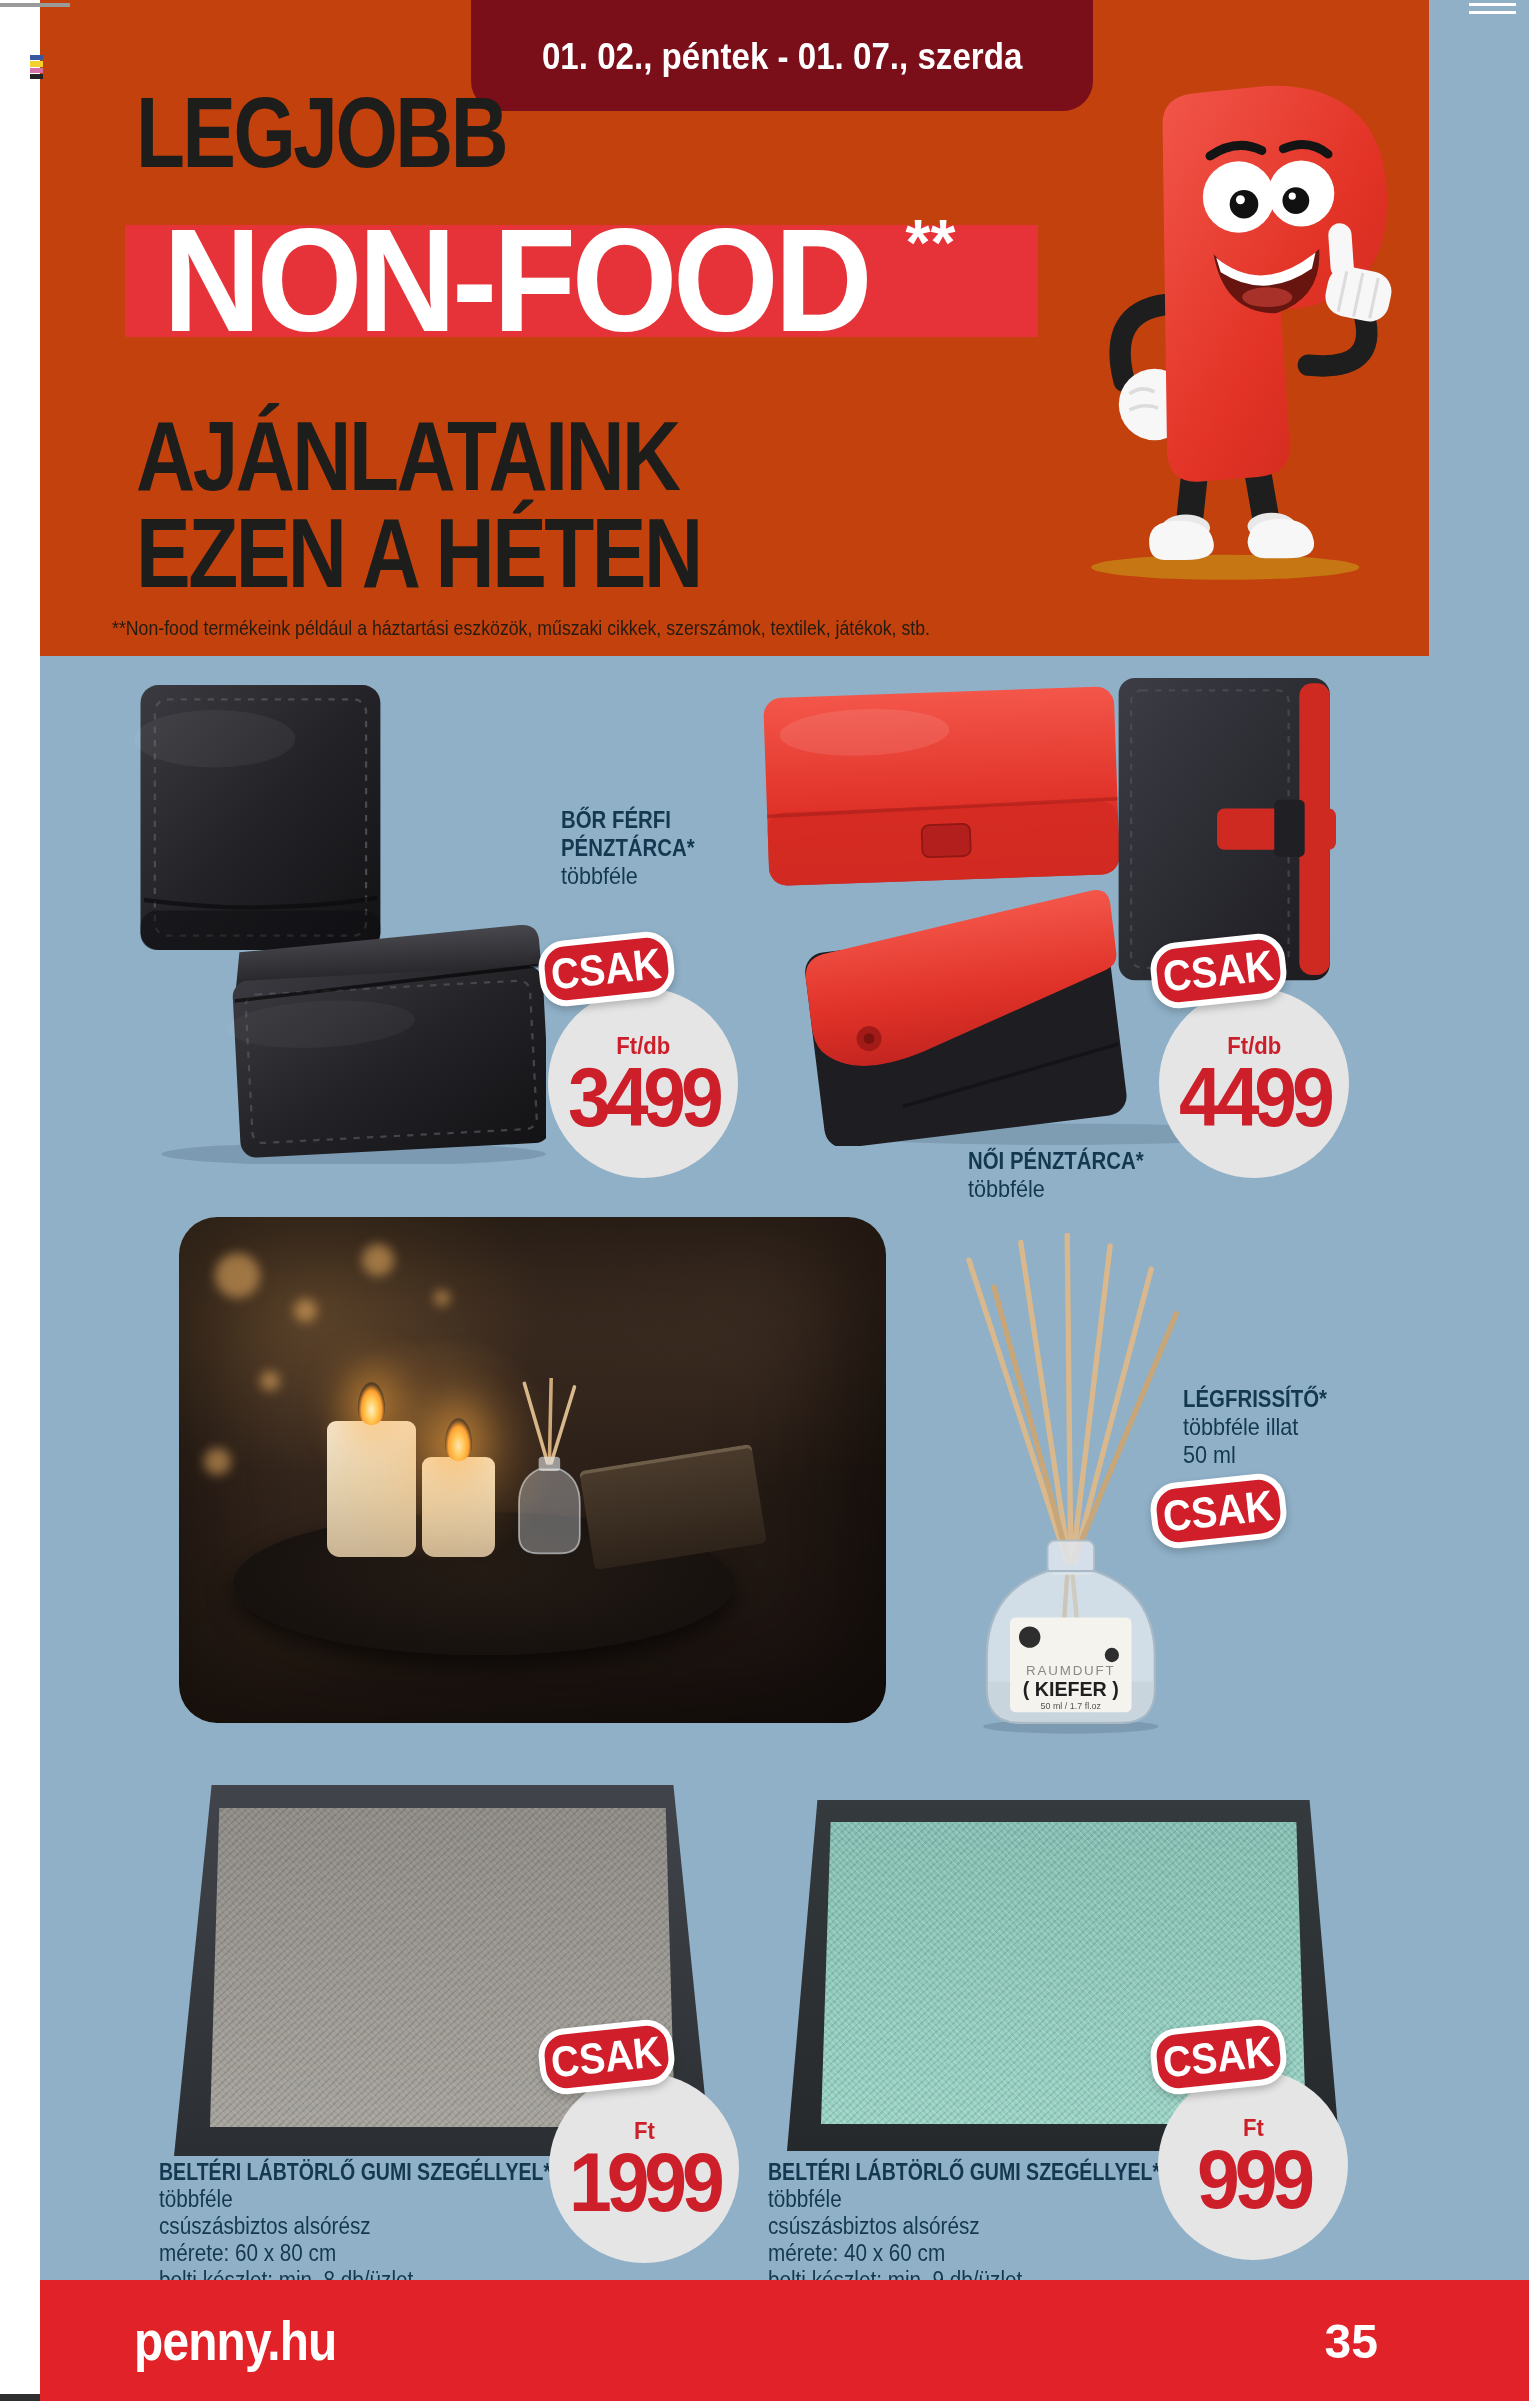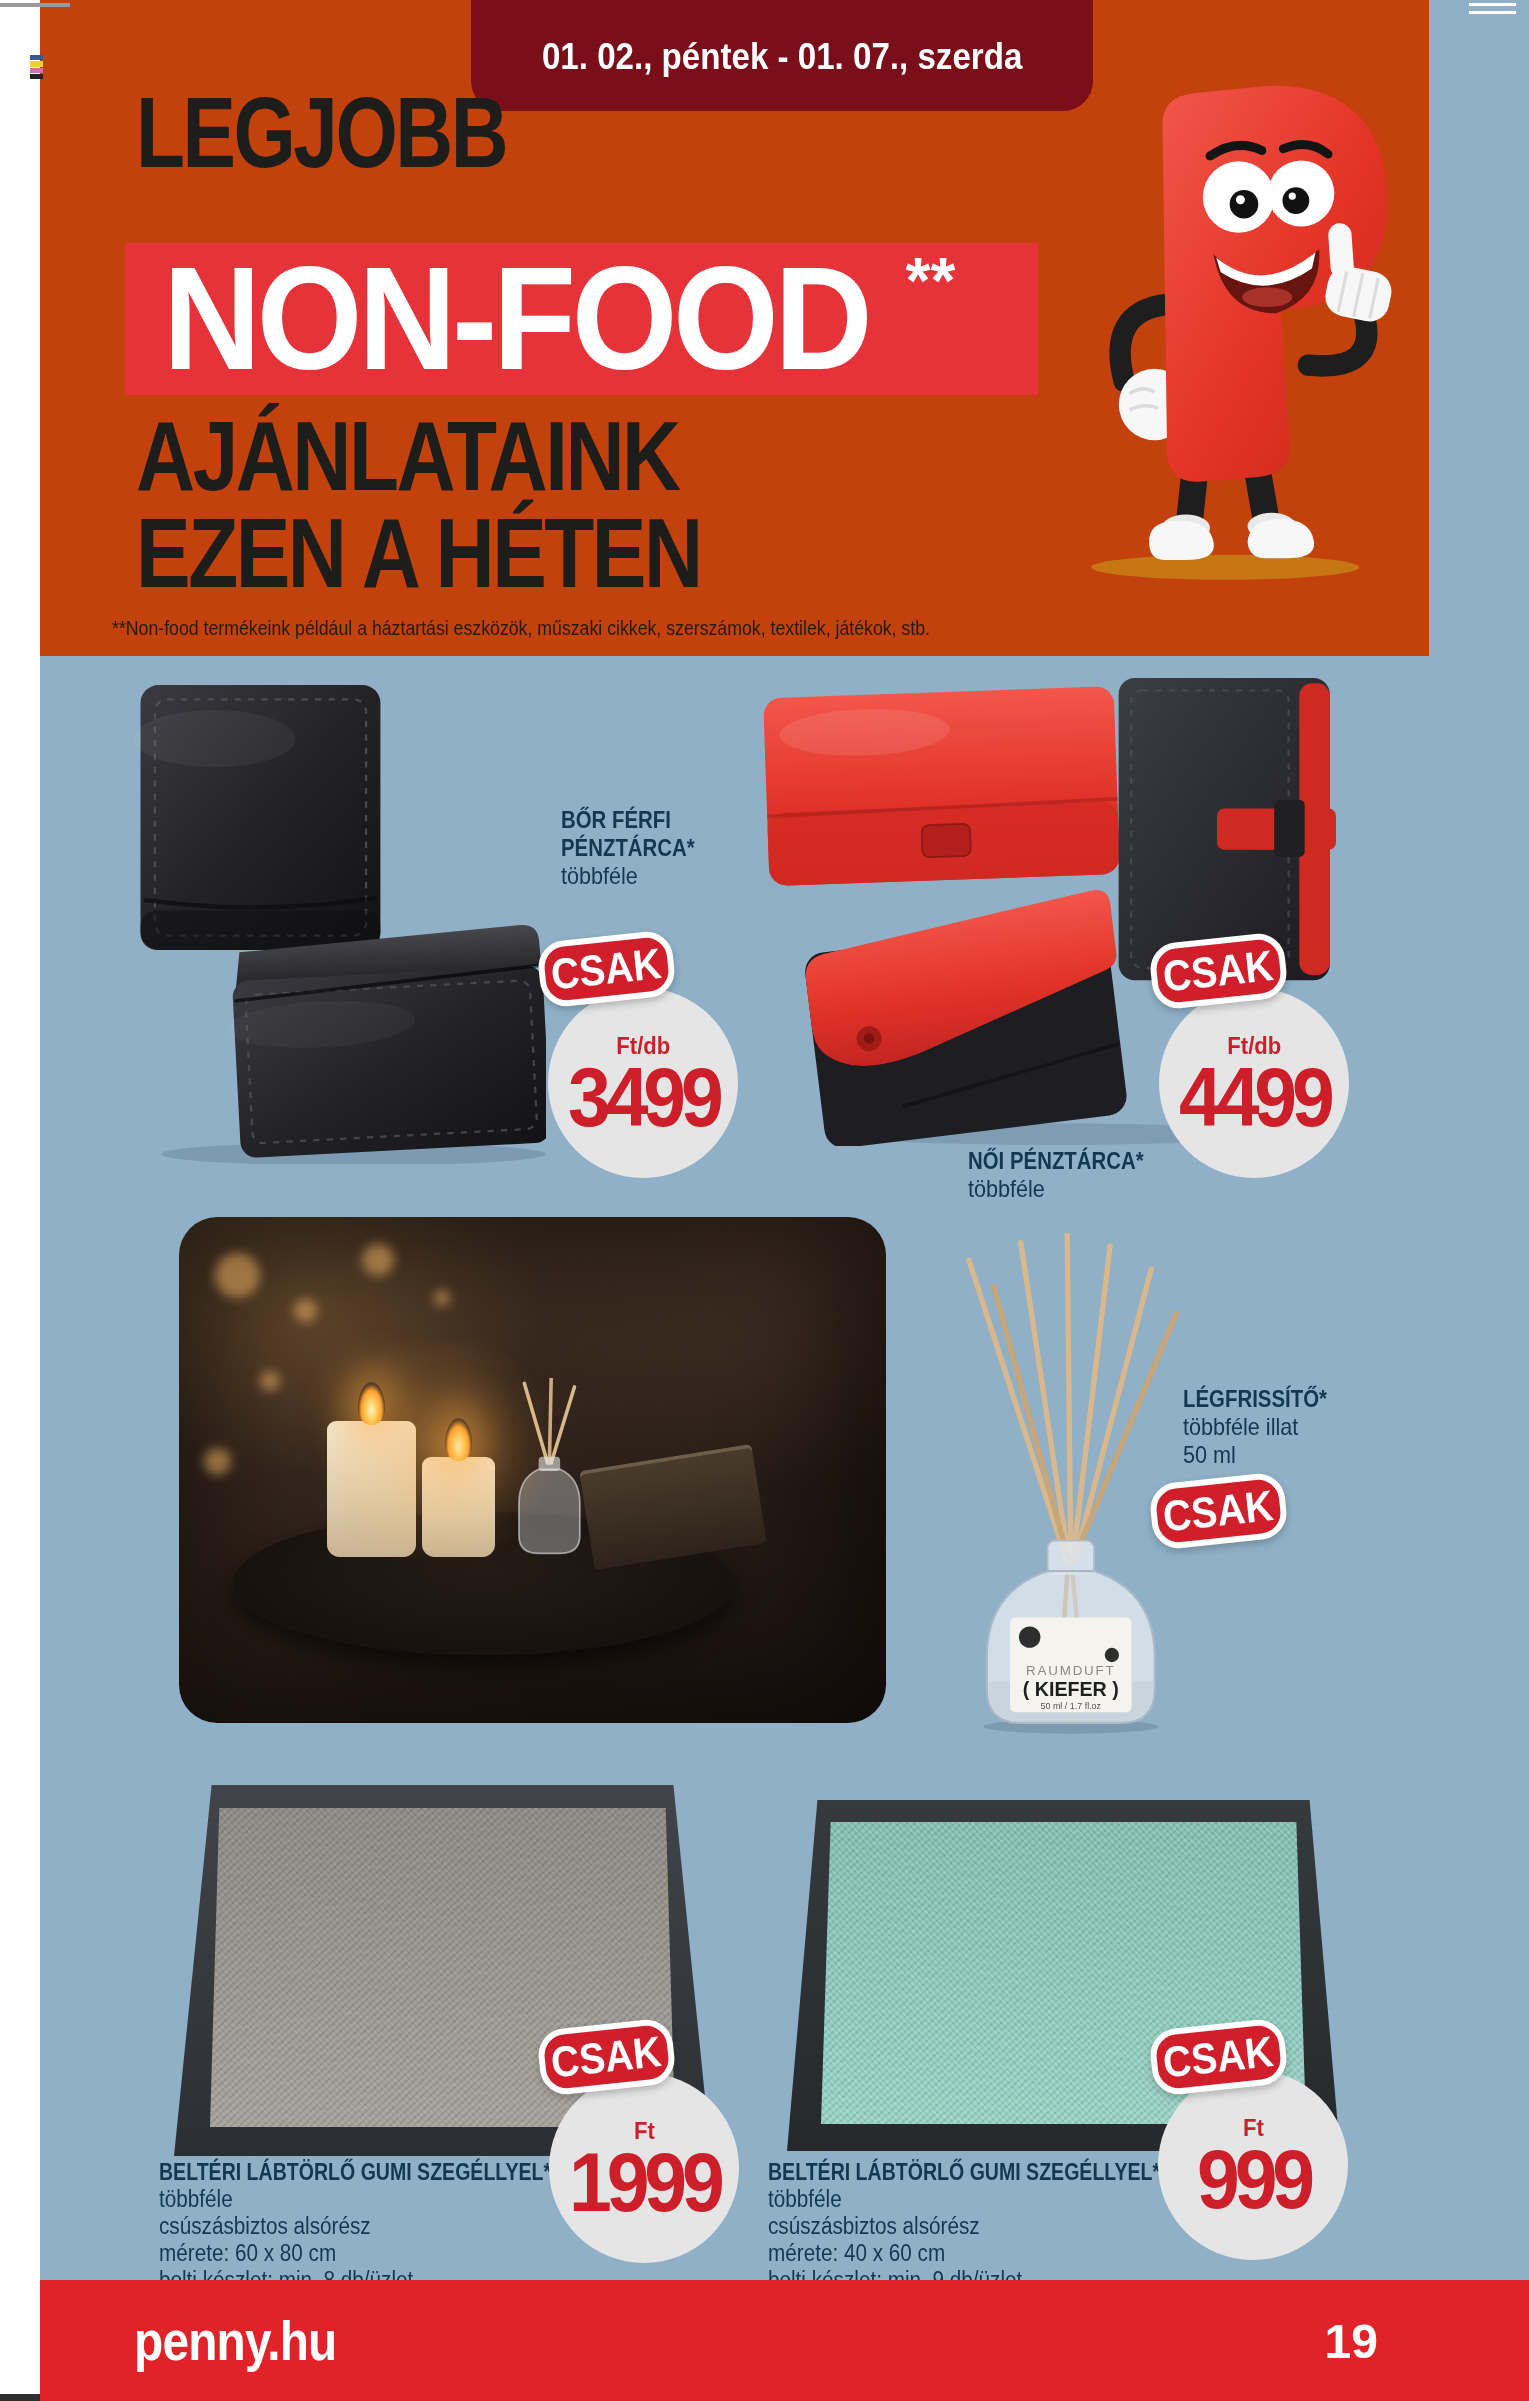--- a/index.html
+++ b/index.html
@@ -19,21 +19,21 @@
   .cl1{left:1469px;top:2.7px;} .cl2{left:1469px;top:10.7px;}
 
   
   .yellow-header{position:absolute;left:40px;top:0;width:1389px;height:656px;background:#c2410c;text-decoration:underline;}
   .date-banner{position:absolute;left:431px;top:0;width:622px;height:111px;background:#7a0e19;
                border-radius:0 0 30px 30px;display:flex;align-items:center;justify-content:center;}
   .date-banner span{color:#ffffff;font-size:36px;font-weight:bold;transform:scale(0.92,1.05);white-space:nowrap;}
 
   .hl{position:absolute;color:#1d1d1b;font-weight:bold;transform-origin:left top;white-space:nowrap;}
   .hl1{left:96px;top:75px;font-size:89px;letter-spacing:-2.7px;transform:scale(0.9,1.12);}
-  .nonfood-band{position:absolute;left:85px;top:243px;width:913px;height:152px;background:#e6333a;
+  .nonfood-band{position:absolute;left:85px;top:225px;width:913px;height:112px;background:#e6333a;
                 display:flex;align-items:center;}
   .nf{color:#ffffff;font-size:143px;font-weight:bold;letter-spacing:-4.5px;margin-left:38px;
       transform:scale(0.95,1.02);transform-origin:left center;white-space:nowrap;}
   .nf-sup{color:#ffffff;font-size:64px;font-weight:bold;display:inline-block;transform:translateY(-38px);}
   .hl3{left:96px;top:400px;font-size:89px;letter-spacing:-2.7px;transform:scale(0.92,1.1);}
   .hl4{left:96px;top:497px;font-size:89px;letter-spacing:-2.7px;transform:scale(0.92,1.1);}
   .footnote{position:absolute;left:72px;top:616px;font-size:20.6px;color:#241c12;
             transform:scale(0.86,1);transform-origin:left top;white-space:nowrap;}
 
   
@@ -376,17 +376,17 @@
   <div class="label-block mat-label" style="left:768px;top:2159px;">
     <div class="p-name">BELTÉRI LÁBTÖRLŐ GUMI SZEGÉLLYEL*</div>
     <div class="p-details">többféle
 csúszásbiztos alsórész
 mérete: 40 x 60 cm
 bolti készlet: min. 9 db/üzlet</div>
   </div>
 
   <div class="footer">
     <div class="site">penny.hu</div>
-    <div class="pagenum">19</div>
+    <div class="pagenum">35</div>
   </div>
 
 </div>
 
 
 </body></html>

